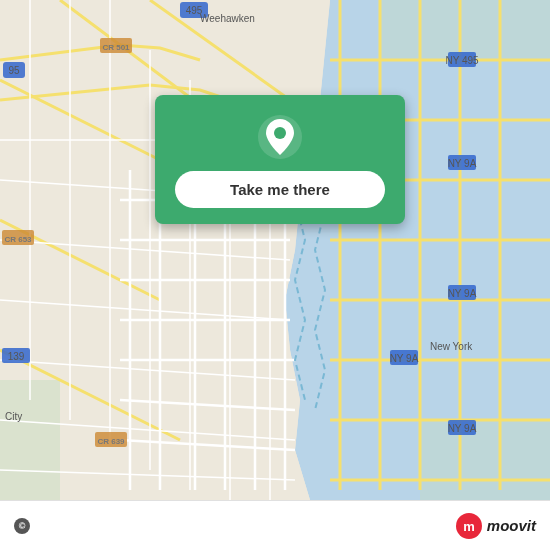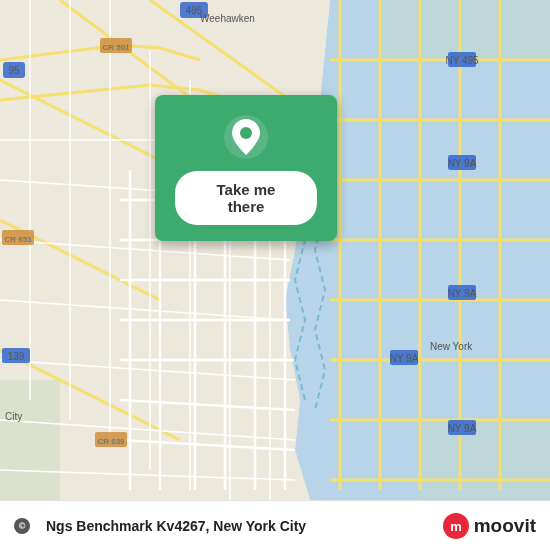--- a/index.html
+++ b/index.html
@@ -25,21 +25,21 @@
       top: 0; left: 0;
       width: 100%;
       height: 100%;
     }
 
     
     .card-overlay {
       position: absolute;
       top: 95px;
       left: 155px;
-      width: 182px;
+      width: 250px;
       background: #3daa6e;
       border-radius: 8px;
       display: flex;
       flex-direction: column;
       align-items: center;
       padding: 18px 20px 16px;
       box-shadow: 0 4px 12px rgba(0,0,0,0.3);
       justify-content: space-between;
     }
 
@@ -100,23 +100,24 @@
       align-items: center;
       gap: 4px;
     }
 
     .moovit-icon {
       width: 28px;
       height: 28px;
     }
 
     .moovit-text {
-      font-size: 19px;
+      font-size: 15px;
       font-weight: 700;
       color: #222;
+      font-style: italic;
     }
 
     
     .water { fill: #b8d4e8; }
     
     .land { fill: #ede8dc; }
     
     .road-yellow { stroke: #f5e06e; stroke-width: 3; fill: none; }
     
     .road-white { stroke: #ffffff; stroke-width: 2.5; fill: none; }
@@ -250,21 +251,20 @@
       <path d="M24 6 C16.3 6 10 12.3 10 20 C10 29 24 42 24 42 C24 42 38 29 38 20 C38 12.3 31.7 6 24 6 Z" fill="white"></path>
       <circle cx="24" cy="20" r="6" fill="#3daa6e"></circle>
     </svg>
     <button class="take-me-btn">Take me there</button>
   </div>
 </div>
 
 <div id="bottom-bar">
   <div class="bottom-left">
     <span class="osm-logo">©</span>
-    <span style="margin-left:10px; font-size:14px; font-weight:600; color:#222;">Ngs Benchmark Kv4267, New York City</span>
   </div>
   <div class="moovit-logo">
 
     <svg class="moovit-icon" viewBox="0 0 28 28" xmlns="http://www.w3.org/2000/svg">
       <circle cx="14" cy="14" r="13" fill="#e8273a"></circle>
       <text x="14" y="19" text-anchor="middle" font-family="Arial" font-size="13" font-weight="bold" fill="white">m</text>
     </svg>
     <span class="moovit-text">moovit</span>
   </div>
 </div>

